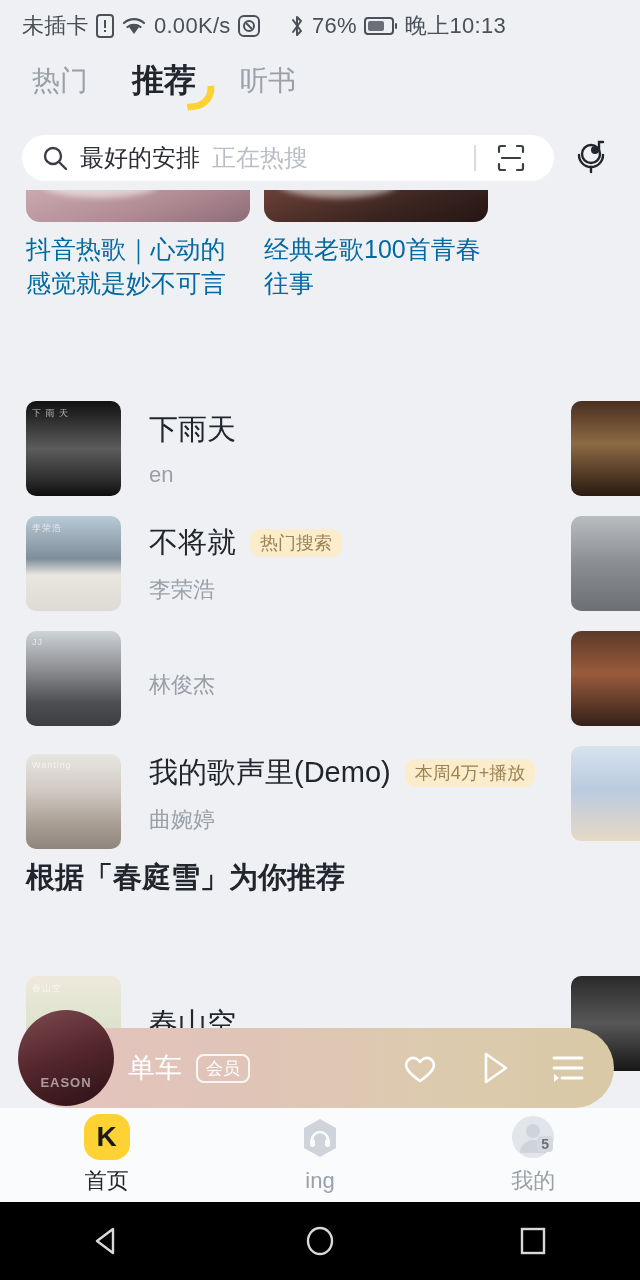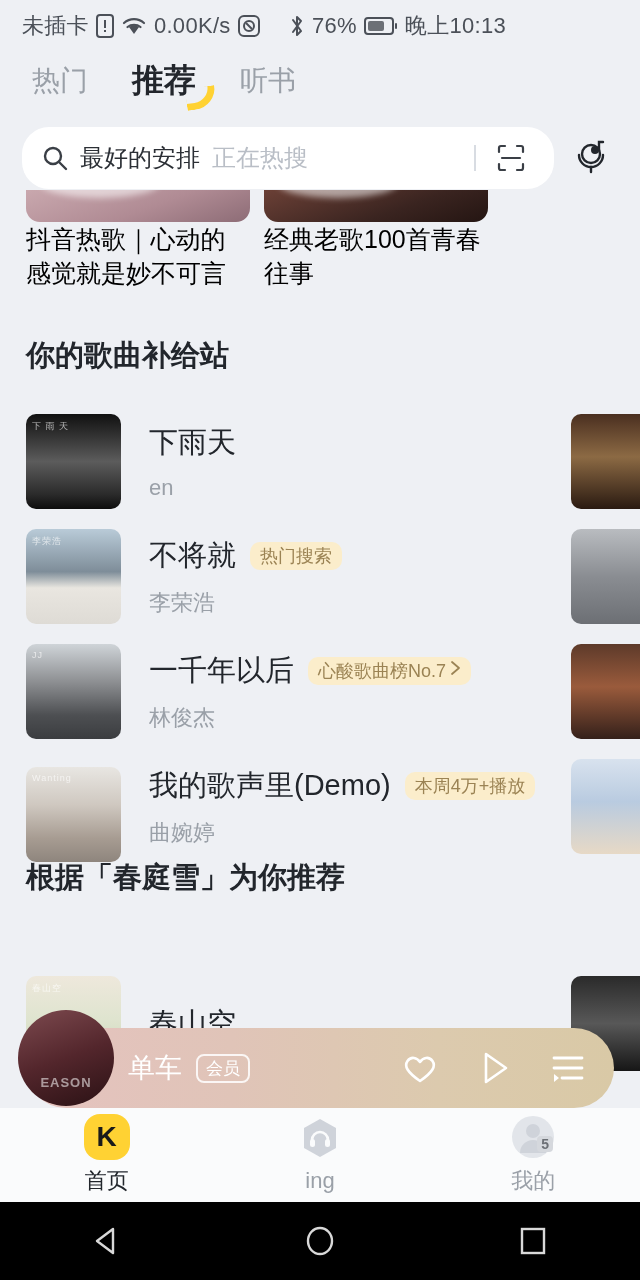--- a/index.html
+++ b/index.html
@@ -33,49 +33,49 @@
     border-bottom: 7px solid #ffd233; border-right: 7px solid #ffd233;
     border-radius: 0 0 26px 0; transform: rotate(-8deg);
   }
 
   
   .searchrow {
     position: absolute; top: 130px; left: 0; width: 640px; height: 56px;
     display: flex; align-items: center; padding: 0 22px; gap: 10px;
   }
   .searchbar {
-    flex: 1; height: 62px; background: #ffffff; border-radius: 27px;
+    flex: 1; height: 46px; background: #ffffff; border-radius: 27px;
     display: flex; align-items: center; padding: 0 20px; gap: 12px;
   }
   .search-q { font-size: 24px; color: #2b2f35; }
   .search-hint { font-size: 24px; color: #b9bec6; }
   .vdiv { width: 2px; height: 26px; background: #d8dce2; margin-left: auto; }
   .scan-btn { width: 46px; display: flex; align-items: center; justify-content: center; }
   .voice-btn { width: 54px; height: 54px; display: flex; align-items: center; justify-content: center; }
 
   
   .cards {
     position: absolute; top: 190px; left: 0; width: 640px; height: 112px;
     display: flex; gap: 14px; padding-left: 26px; overflow: hidden;
   }
   .card { width: 224px; flex: 0 0 224px; }
   .card-img { width: 224px; height: 32px; border-radius: 0 0 14px 14px; position: relative; overflow: hidden; }
   .card-img .glow { position: absolute; left: 14px; top: -22px; width: 120px; height: 30px; background: rgba(255,255,255,.55); border-radius: 50%; filter: blur(3px); }
   .c0 { background: linear-gradient(160deg,#c9a8ae 0%, #b08b94 55%, #8d6c76 100%); }
   .c1 { background: linear-gradient(150deg,#8e63d0 0%, #5b38c4 45%, #2c1c8e 100%); }
   .c2 { background: linear-gradient(160deg,#6b4036 0%, #3a2420 60%, #241512 100%); }
-  .card-title { font-size: 25px; line-height: 34px; color: #000000; }
+  .card-title { font-size: 25px; line-height: 34px; color: #0369a1; padding-top: 10px; }
 
   
   .section-title { font-size: 29px; font-weight: 600; color: #22262c; }
   .sec1-title { position: absolute; top: 336px; left: 26px; }
   .sec2-title { position: absolute; top: 858px; left: 26px; }
 
   .songlist { position: absolute; left: 0; width: 640px; }
-  #songlist1 { top: 404px; }
+  #songlist1 { top: 391px; }
   #songlist2 { top: 966px; }
   .songrow {
     position: relative; height: 115px; display: flex; align-items: center;
     padding-left: 26px; padding-right: 20px;
   }
   .cover {
     width: 95px; height: 95px; flex: 0 0 95px; border-radius: 10px; overflow: hidden;
     position: relative; background: #cfd3da;
   }
   .cover .cv-txt { position: absolute; left: 6px; top: 6px; right: 6px; font-size: 9px; color: rgba(255,255,255,.65); letter-spacing: 1px; }
@@ -250,21 +250,20 @@
       <div class="card-title">抖音热歌｜心动的感觉就是妙不可言</div>
     </div>
     <div class="card">
       <div class="card-img c2">
           <span class="glow"></span>
         </div>
       <div class="card-title">经典老歌100首青春往事</div>
     </div>
   </div>
 
-  <div class="section-title sec1-title">你的歌曲补给站</div>
   <div class="songlist" id="songlist1">
       <div class="songrow">
         <div class="cover cv0">
           <span class="cv-txt">下 雨 天</span>
         </div>
         <div class="songmeta">
           <div class="titlerow">
             <span class="songtitle">下雨天</span>
           </div>
           <div class="artist">en</div>
@@ -294,29 +293,20 @@
             <path d="M22 36 C8 26.5 5 20 8.5 14.5 C12 9 18.5 10.5 22 15.5 C25.5 10.5 32 9 35.5 14.5 C39 20 36 26.5 22 36 Z" fill="none" stroke="#c6cad1" stroke-width="2.6" stroke-linejoin="round"></path>
           </svg>
         </span>
         <div class="peek pk1"></div>
       </div>
       <div class="songrow">
         <div class="cover cv2">
           <span class="cv-txt">JJ</span>
         </div>
         <div class="songmeta">
-          <div class="titlerow">
-            <span class="songtitle">一千年以后</span>
-            <span class="badge">
-              <span>心酸歌曲榜No.7</span>
-              <span><svg width="11" height="16" viewBox="0 0 11 16">
-                  <path d="M2 2 L9 8 L2 14" fill="none" stroke="#9b8354" stroke-width="1.8" stroke-linecap="round" stroke-linejoin="round"></path>
-                </svg></span>
-            </span>
-          </div>
           <div class="artist">林俊杰</div>
         </div>
         <span class="heart-btn">
           <svg width="44" height="44" viewBox="0 0 44 44">
             <path d="M22 36 C8 26.5 5 20 8.5 14.5 C12 9 18.5 10.5 22 15.5 C25.5 10.5 32 9 35.5 14.5 C39 20 36 26.5 22 36 Z" fill="none" stroke="#c6cad1" stroke-width="2.6" stroke-linejoin="round"></path>
           </svg>
         </span>
         <div class="peek pk2"></div>
       </div>
       <div class="songrow">

